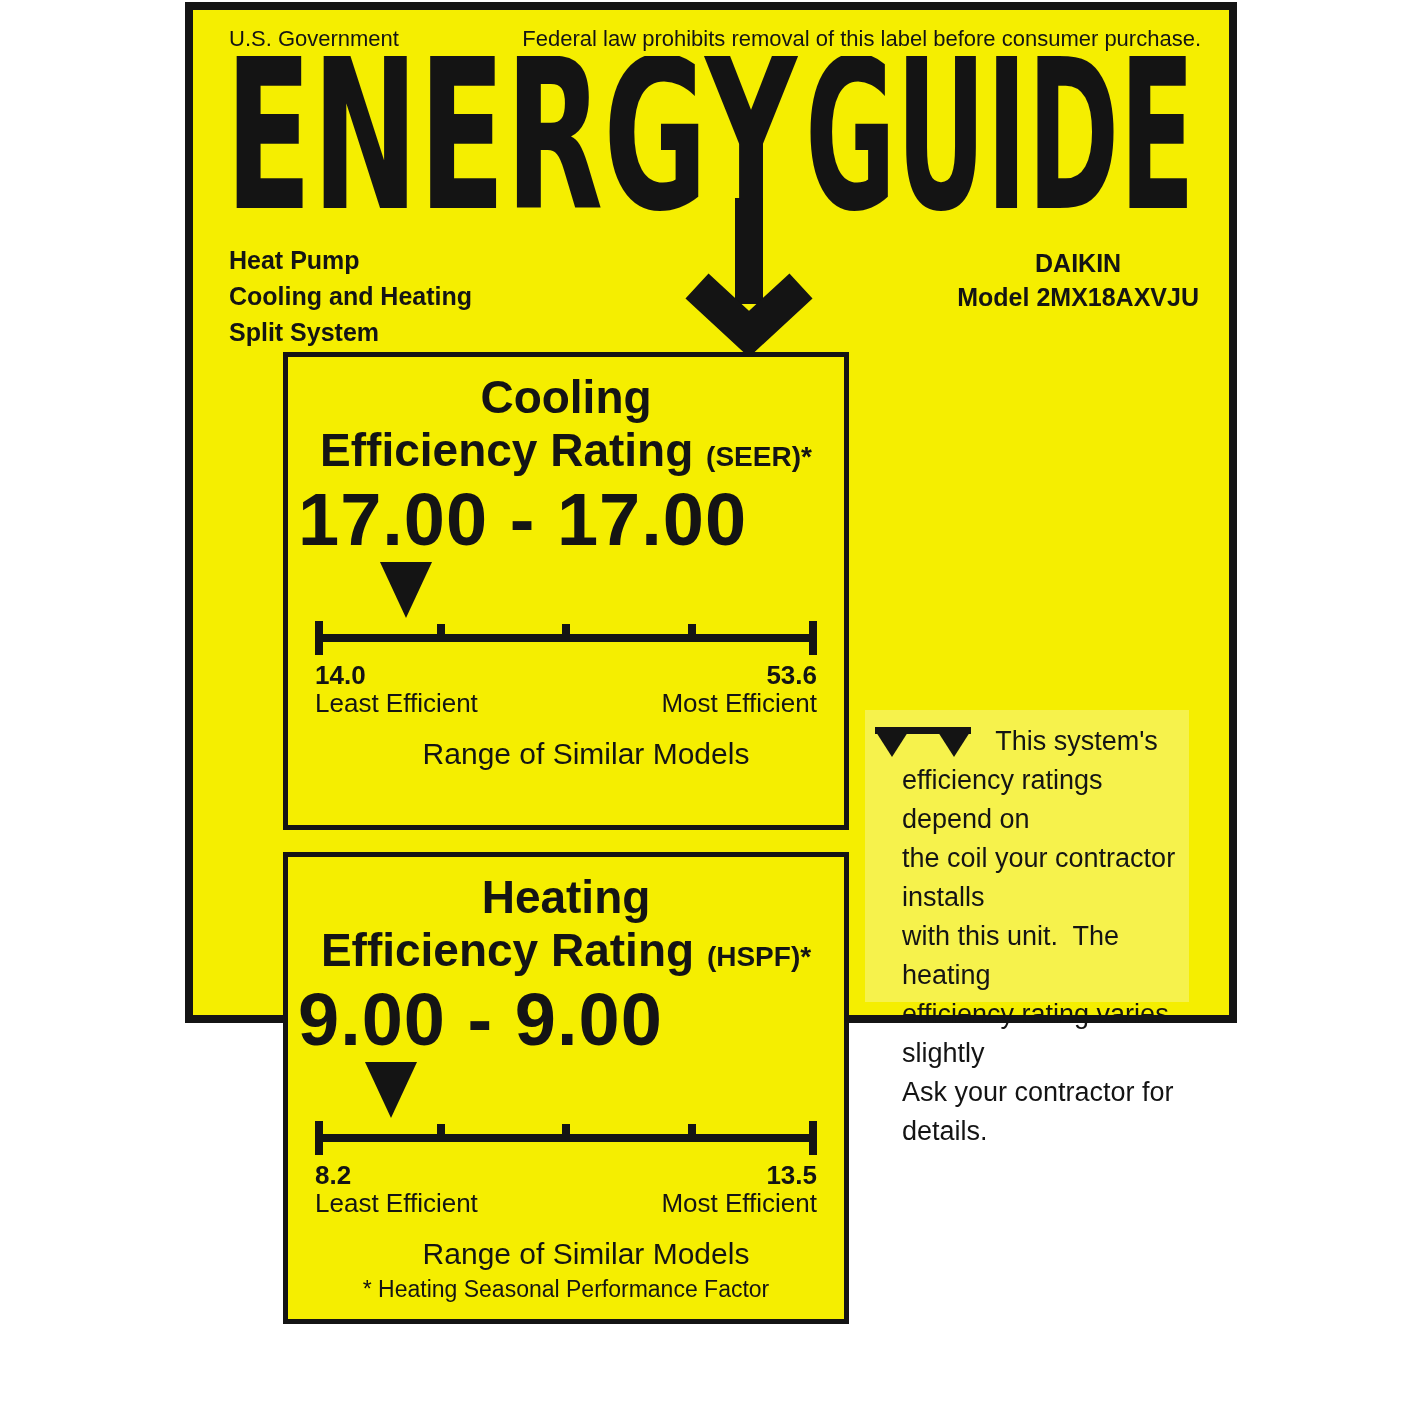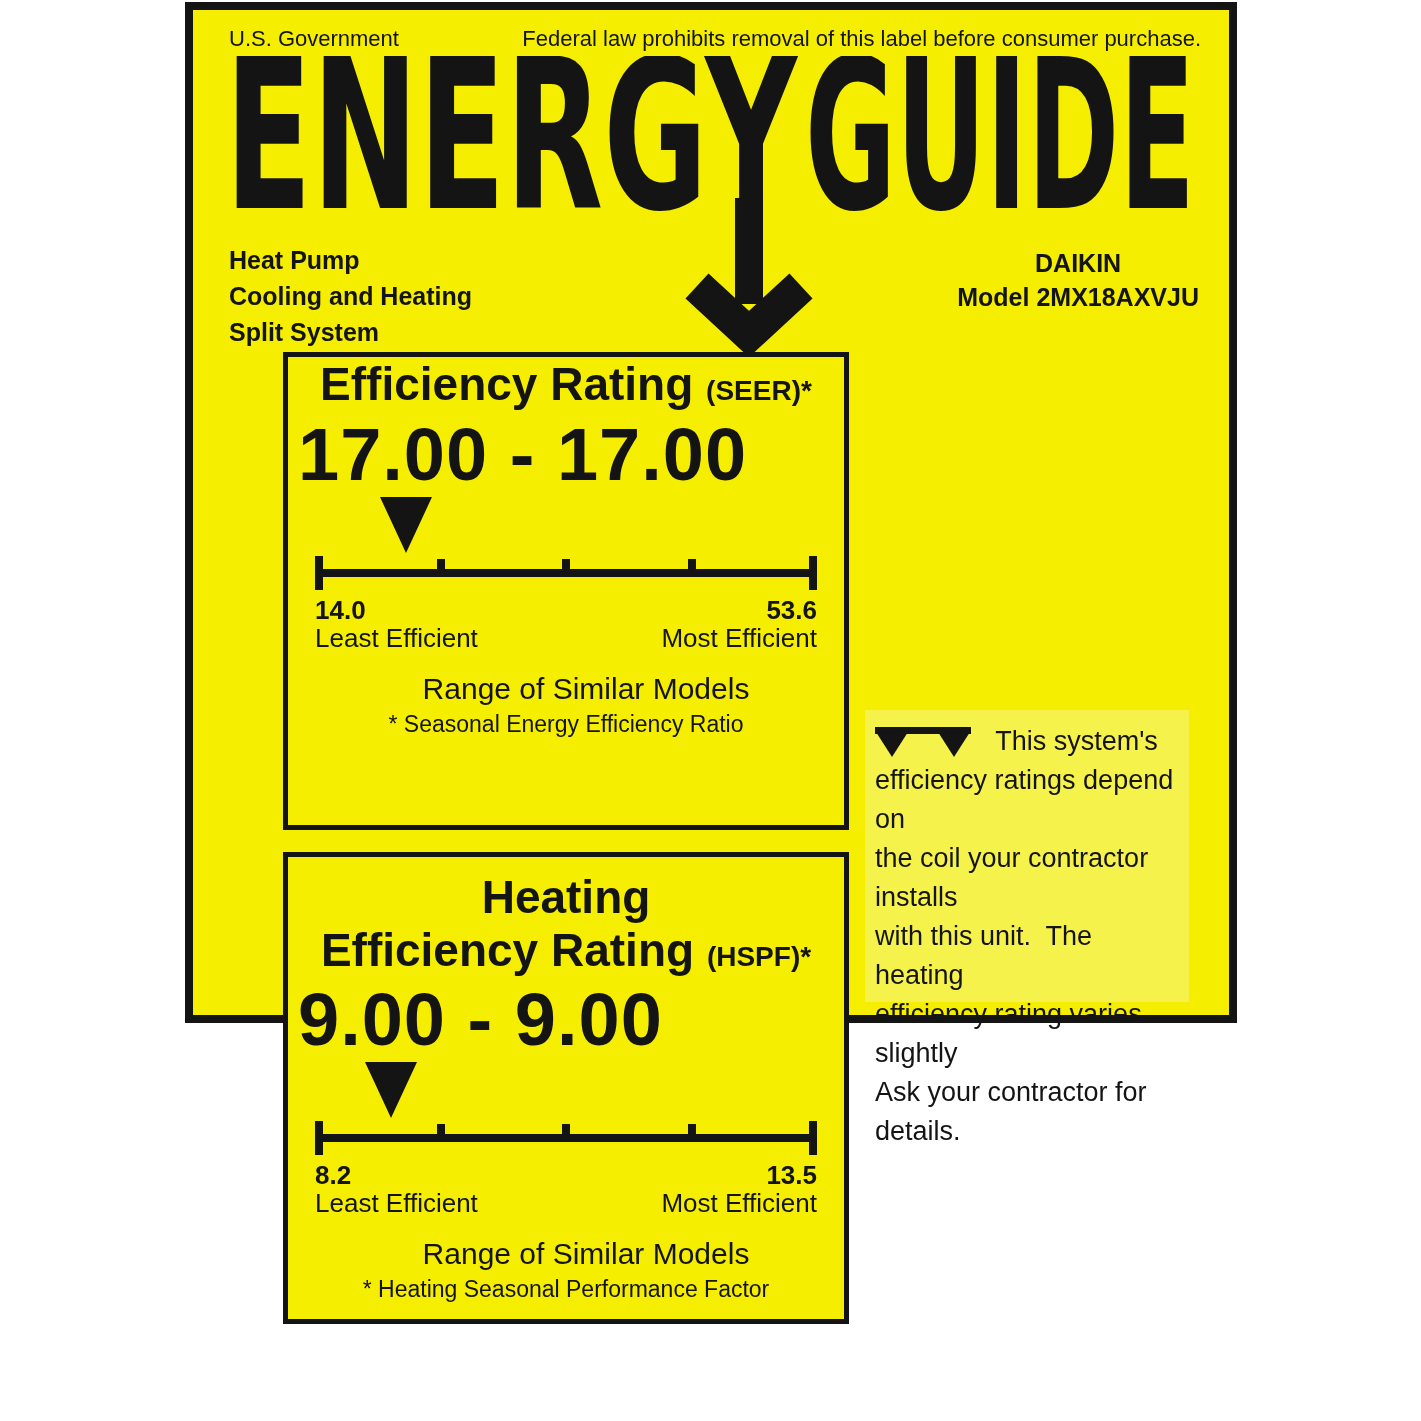--- a/index.html
+++ b/index.html
@@ -47,21 +47,21 @@
   .g-range{text-align:center;font-size:30px;margin-top:20px;padding-left:40px;}
   .g-foot{text-align:center;font-size:23px;margin-top:5px;}
   
   .note{
     position:absolute;left:672px;top:700px;width:324px;height:292px;
     background:var(--note-panel-yellow);padding:12px 7px 0 10px;
     font-size:27px;line-height:39px;
   }
   .note-first{display:flex;align-items:center;height:39px;}
   .note-first .nf-text{flex:1;text-align:center;}
-  .note-line{white-space:pre-wrap;}
+  .note-line{white-space:pre-wrap;margin-left:27px;}
 </style>
 </head>
 <body>
 
 <div class="label">
 
   <div class="hdr">
     <span>U.S. Government</span>
     <span>Federal law prohibits removal of this label before consumer purchase.</span>
   </div>
@@ -80,20 +80,21 @@
     <div>Cooling and Heating</div>
     <div>Split System</div>
   </div>
 
   <div class="pbrand">
     <div>DAIKIN</div>
     <div>Model 2MX18AXVJU</div>
   </div>
 
   <section class="gauge" id="gauge-cooling">
+    <div class="g-title">Cooling</div>
     <div class="g-rating">
       <span>Efficiency Rating</span>
       <span class="g-suffix">(SEER)*</span>
     </div>
     <div class="g-value">17.00 - 17.00</div>
     <div class="g-markerrow">
       <svg class="marker" width="54" height="58" viewBox="0 0 54 58" style="left: 18.1818%;">
         <polygon points="1,1 53,1 27,57" fill="#141414"></polygon>
       </svg>
     </div>
@@ -109,21 +110,20 @@
       <div class="g-min">
         <div class="g-num">14.0</div>
         <div>Least Efficient</div>
       </div>
       <div class="g-max">
         <div class="g-num">53.6</div>
         <div>Most Efficient</div>
       </div>
     </div>
     <div class="g-range">Range of Similar Models</div>
-    <div class="g-foot">* Seasonal Energy Efficiency Ratio</div>
   </section>
 
   <section class="gauge" id="gauge-heating">
     <div class="g-title">Heating</div>
     <div class="g-rating">
       <span>Efficiency Rating</span>
       <span class="g-suffix">(HSPF)*</span>
     </div>
     <div class="g-value">9.00 - 9.00</div>
     <div class="g-markerrow">

